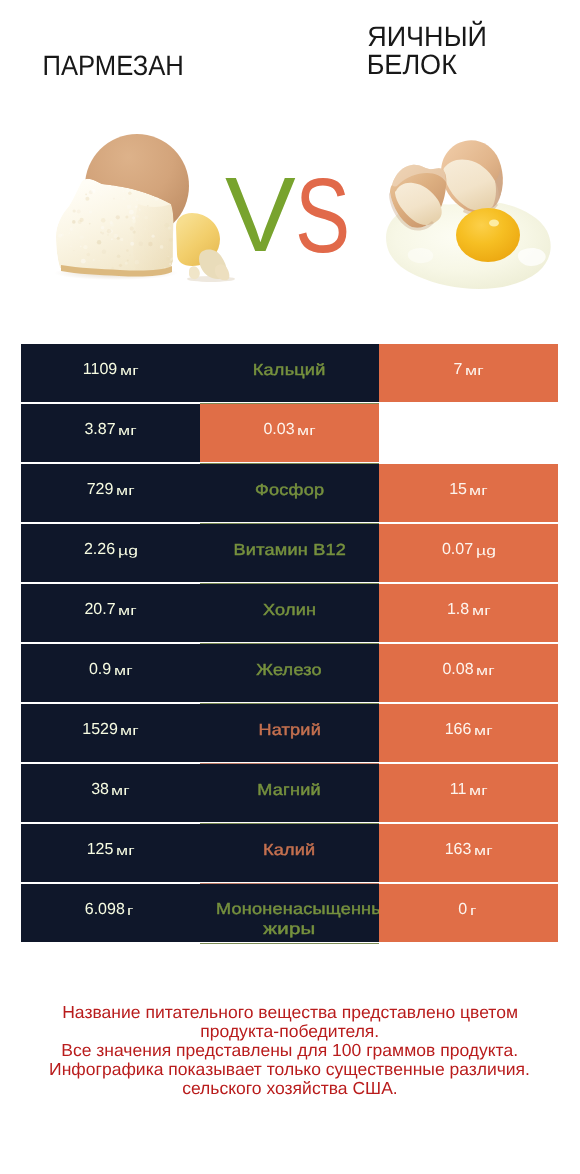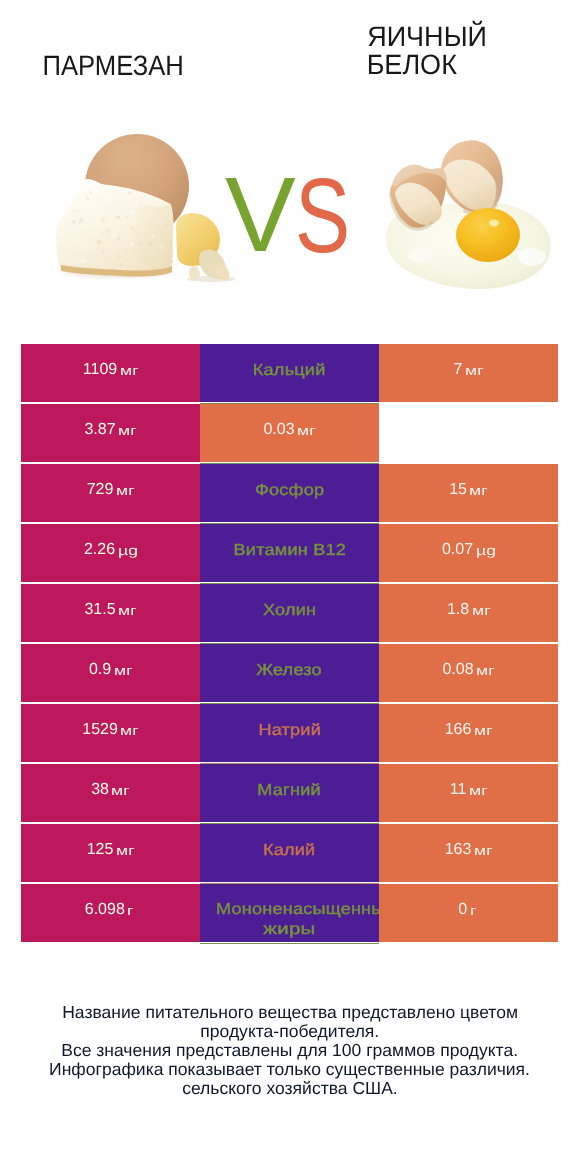--- a/index.html
+++ b/index.html
@@ -20,36 +20,36 @@
   .vs span{position:absolute;font-size:106px;font-weight:400;line-height:106px;display:block;}
   .vs .v{color:#78a32e;left:225px;top:162px;}
   .vs .s{color:#e1694a;left:295px;top:163px;transform:scaleX(0.78);transform-origin:left top;}
 
   .table{position:absolute;left:21px;top:344px;width:537px;}
   .row{display:flex;height:58px;margin-bottom:2px;position:relative;}
   .row::after{content:"";position:absolute;left:179px;width:179px;top:58.6px;height:1.4px;}
   .row.w-left::after{background:#7d8c56;}
   .row.w-right::after{background:#bd7d68;}
   .cell{width:179px;box-sizing:border-box;display:flex;align-items:center;justify-content:center;padding-bottom:6px;}
-  .cell.left{background:#be185d;color:#f7fce2;}
+  .cell.left{background:#0f172a;color:#f7fce2;}
   .cell.right{background:#e06e47;color:#fdf5ee;}
   .cell.val{font-size:16px;font-weight:400;}
   .cell.val .unit{font-size:13.5px;margin-left:2.5px;letter-spacing:0.2px;display:inline-block;transform:scaleX(1.3);transform-origin:left center;margin-right:3.8px;}
-  .cell.mid{background:#4c1d95;font-weight:400;-webkit-text-stroke:0.45px currentColor;text-align:center;line-height:19px;font-size:16px;padding:0 4px 6px 4px;letter-spacing:0.2px;overflow:hidden;}
+  .cell.mid{background:#0f172a;font-weight:400;-webkit-text-stroke:0.45px currentColor;text-align:center;line-height:19px;font-size:16px;padding:0 4px 6px 4px;letter-spacing:0.2px;overflow:hidden;}
   .cell.mid > span{display:inline-block;transform:scaleX(1.13);transform-origin:center;}
   .cell.mid.two-line{display:block;position:relative;padding:0;}
   .cell.mid.two-line .l1{position:absolute;left:16px;top:16px;white-space:nowrap;display:block;transform:scaleX(1.13);transform-origin:left center;}
   .cell.mid.two-line .l2{position:absolute;left:0;top:36px;width:179px;text-align:center;display:block;}
   .cell.mid.two-line .l2 > i{font-style:normal;display:inline-block;transform:scaleX(1.13);}
   .cell.mid.w-left{color:#76913e;}
   
   .cell.mid.w-right{color:#c4704f;}
   
 
-  .footer{position:absolute;left:0;top:1003px;width:580px;text-align:center;font-size:17.4px;line-height:19px;color:#0f172a;}
+  .footer{position:absolute;left:0;top:1003px;width:580px;text-align:center;font-size:17.4px;line-height:19px;color:#b91c1c;}
   .footer > div{display:block;}
   .footer > div > i{font-style:normal;display:inline-block;transform:scaleX(1.008);}
 </style>
 </head>
 <body>
 
 <div class="page">
   <div class="title" id="title-left"><span>ПАРМЕЗАН</span></div>
   <div class="title" id="title-right"><span>ЯИЧНЫЙ</span><br><span>БЕЛОК</span></div>
 
@@ -315,21 +315,21 @@
         <div class="cell mid w-left">
           <span>Витамин B12</span>
         </div>
         <div class="cell right val">
           <span>0.07</span>
           <span class="unit">µg</span>
         </div>
       </div>
       <div class="row w-left">
         <div class="cell left val">
-          <span>31.5</span>
+          <span>20.7</span>
           <span class="unit">мг</span>
         </div>
         <div class="cell mid w-left">
           <span>Холин</span>
         </div>
         <div class="cell right val">
           <span>1.8</span>
           <span class="unit">мг</span>
         </div>
       </div>

